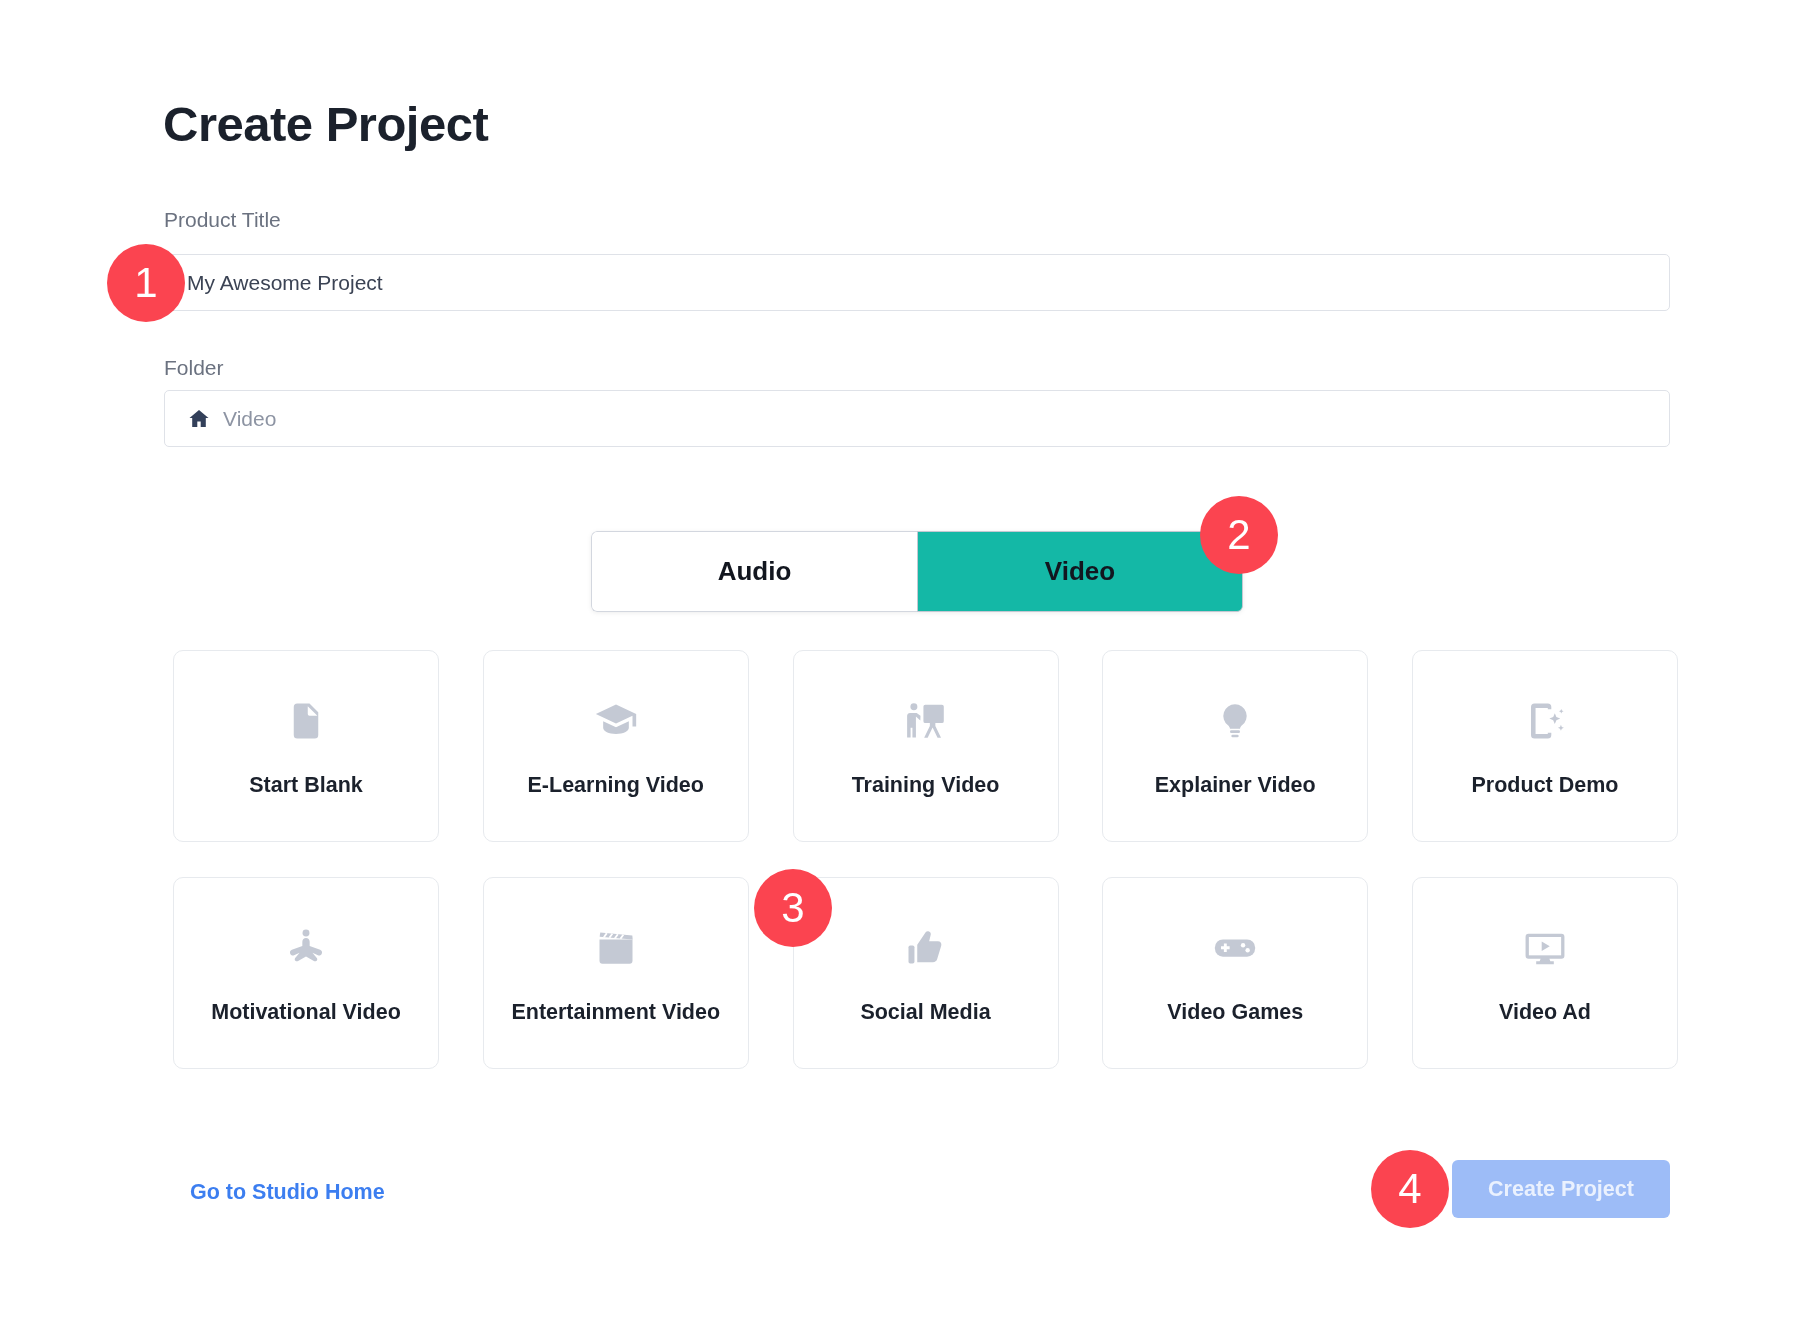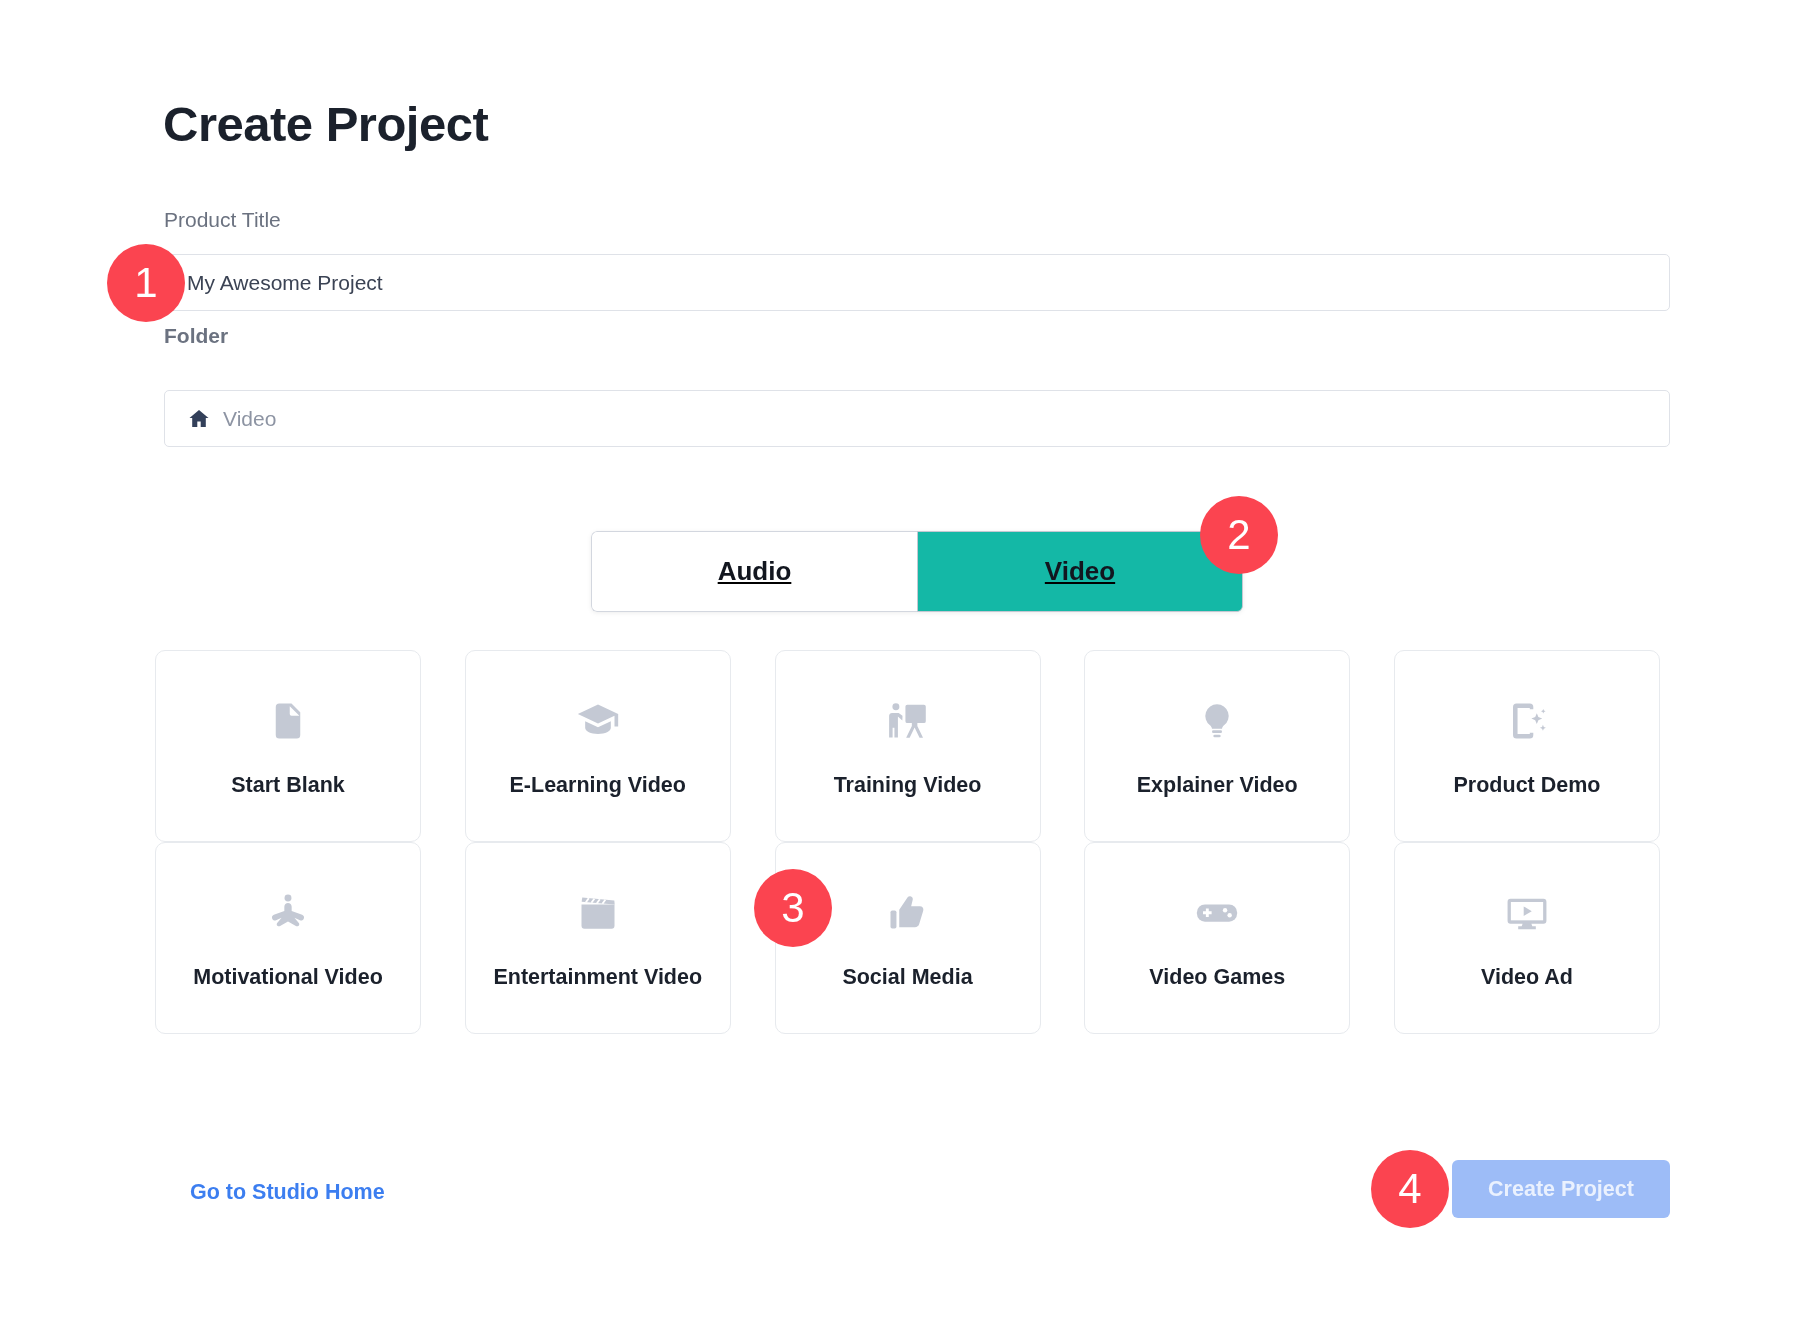--- a/index.html
+++ b/index.html
@@ -31,21 +31,21 @@
   }
 
   
   .field-label {
     position: absolute;
     font-size: 21px;
     color: #6b7280;
     font-weight: 400;
   }
   .label-title  { left: 164px; top: 208px; }
-  .label-folder { left: 164px; top: 324px; font-weight: bold; }
+  .label-folder { left: 164px; top: 356px; }
 
   .text-input {
     position: absolute;
     left: 164px;
     width: 1506px;
     height: 57px;
     border: 1px solid #dfe2e8;
     border-radius: 5px;
     background: #ffffff;
     display: flex;
@@ -63,21 +63,20 @@
 
   
   .seg-wrap {
     position: absolute;
     left: 591px;
     top: 531px;
     display: flex;
     border-radius: 6px;
     overflow: hidden;
     filter: drop-shadow(0 1px 2px rgba(0,0,0,0.07));
-    text-decoration: underline;
   }
   .seg-btn {
     width: 326px;
     height: 81px;
     display: flex;
     align-items: center;
     justify-content: center;
     font-size: 26px;
     font-weight: bold;
     color: #12161f;
@@ -85,26 +84,27 @@
     background: #ffffff;
     cursor: pointer;
   }
   .seg-btn.left  { border-radius: 6px 0 0 6px; border-right: none; }
   .seg-btn.right { border-radius: 0 6px 6px 0; }
   .seg-btn.active { background: #14b8a6; border-color: #c3c8d2; }
 
   
   .grid {
     position: absolute;
-    left: 155px;
+    left: 173px;
     top: 650px;
     width: 1505px;
     display: grid;
     grid-template-columns: repeat(5, 266px);
     justify-content: space-between;
+    row-gap: 35px;
   }
   .card {
     height: 192px;
     border: 1px solid #e7eaee;
     border-radius: 10px;
     background: #ffffff;
     display: flex;
     flex-direction: column;
     align-items: center;
     justify-content: center;

